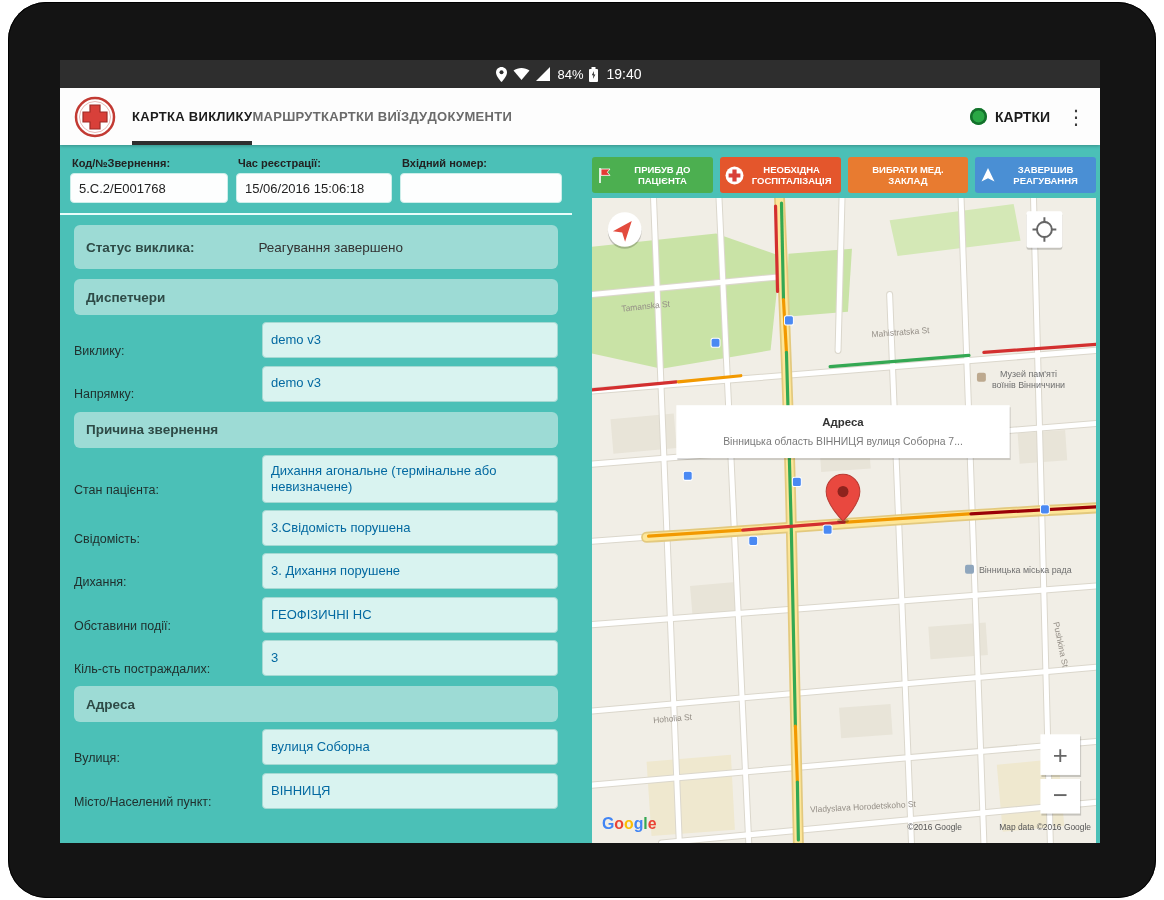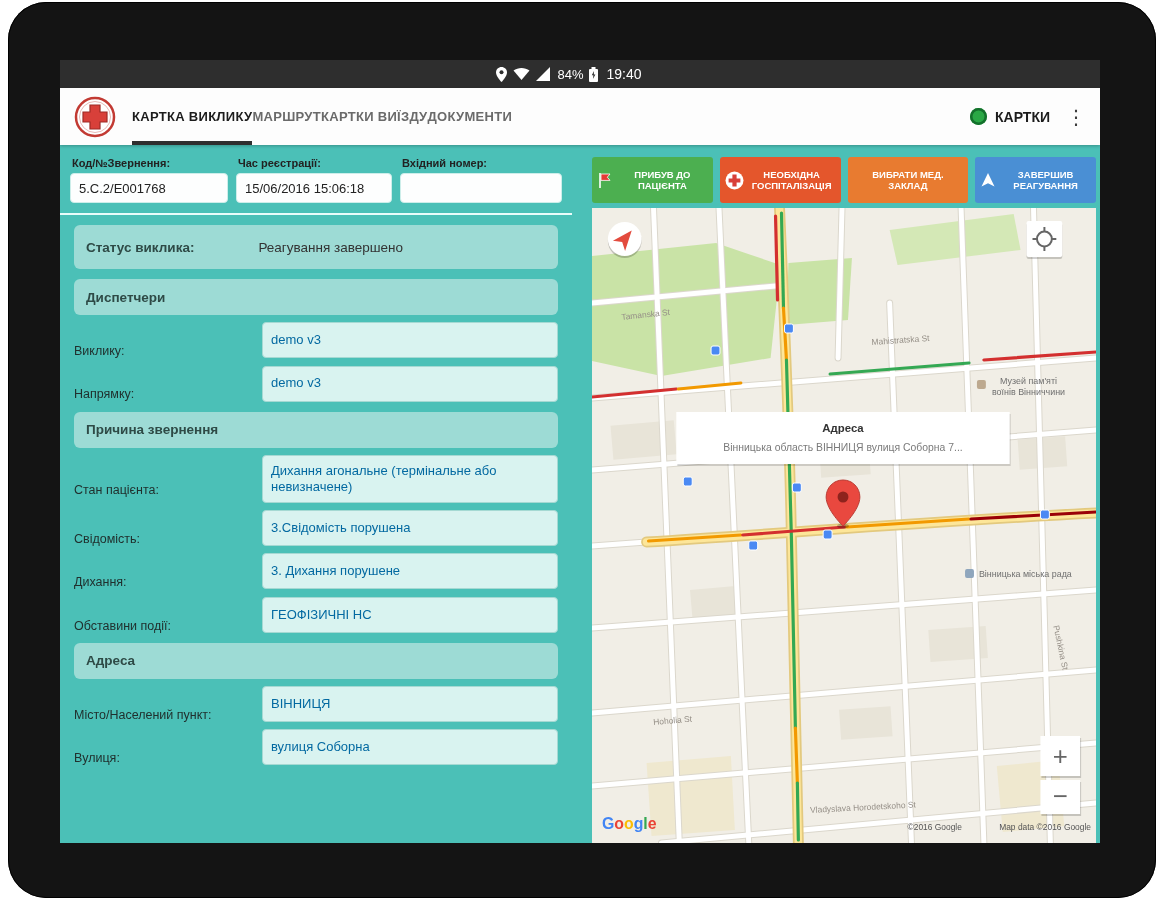--- a/index.html
+++ b/index.html
@@ -47,21 +47,21 @@
   .frow{display:flex;align-items:center;margin:7px 14px 0;}
   .flabel{width:188px;text-align:left;padding-right:10px;font-size:12.5px;color:#20302e;
     box-sizing:border-box;line-height:1.15;margin-top:22px;}
   .finput{flex:1;background:#d9f3f0;border:1px solid #a5d9d3;border-radius:4px;min-height:30px;
     display:flex;align-items:center;padding:2px 8px;font-size:13px;color:#0369a1;line-height:1.25;}
   .finput.tall{min-height:42px;}
 
   
   .map-panel{flex:1;background:#4bc0b7;padding:12px 4px 0 20px;display:flex;flex-direction:column;
     box-sizing:border-box;overflow:hidden;}
-  .actions{display:flex;gap:7px;height:46px;margin-bottom:5px;flex:none;}
+  .actions{display:flex;gap:7px;height:36px;margin-bottom:5px;flex:none;}
   .abtn{flex:1;border:none;border-radius:3px;color:#fff;display:flex;align-items:center;gap:4px;
     padding:2px 5px;font-size:9.5px;font-weight:bold;line-height:1.2;cursor:pointer;overflow:hidden;
     font-family:"Liberation Sans","DejaVu Sans",sans-serif;text-transform:uppercase;}
   .abtn .btn-label{flex:1;text-align:center;}
   .abtn .bicon{flex:none;line-height:0;}
   .a1{background:#4caf50;}
   .a2{background:#e4562c;}
   .a3{background:#e87b30;}
   .a4{background:#4a8fd4;}
   .map-wrap{flex:1;position:relative;background:#f1eee6;overflow:hidden;}
@@ -162,29 +162,33 @@
           <div class="finput">3.Свідомість порушена</div>
         </div>
         <div class="frow">
           <div class="flabel">Дихання:</div>
           <div class="finput">3. Дихання порушене</div>
         </div>
         <div class="frow">
           <div class="flabel">Обставини події:</div>
           <div class="finput">ГЕОФІЗИЧНІ НС</div>
         </div>
+        <div class="frow">
+          <div class="flabel">Кіль-сть постраждалих:</div>
+          <div class="finput">3</div>
+        </div>
 
         <div class="block section-title">Адреса</div>
+        <div class="frow">
+          <div class="flabel">Вулиця:</div>
+          <div class="finput">вулиця Соборна</div>
+        </div>
         <div class="frow">
           <div class="flabel">Місто/Населений пункт:</div>
           <div class="finput">ВІННИЦЯ</div>
-        </div>
-        <div class="frow">
-          <div class="flabel">Вулиця:</div>
-          <div class="finput">вулиця Соборна</div>
         </div>
       </div>
 
       <div class="map-panel">
 
         <div class="actions">
           <button class="abtn a1">
             <span class="bicon">
               <svg width="16" height="17" viewBox="0 0 16 17">
                 <path d="M3,1 V16" stroke="#fff" stroke-width="1.6"></path>

